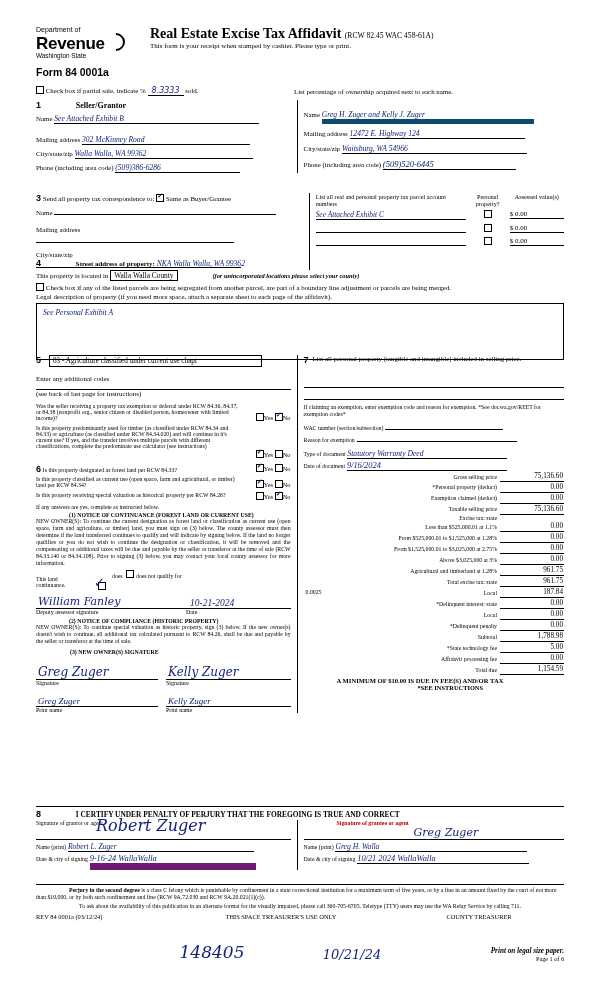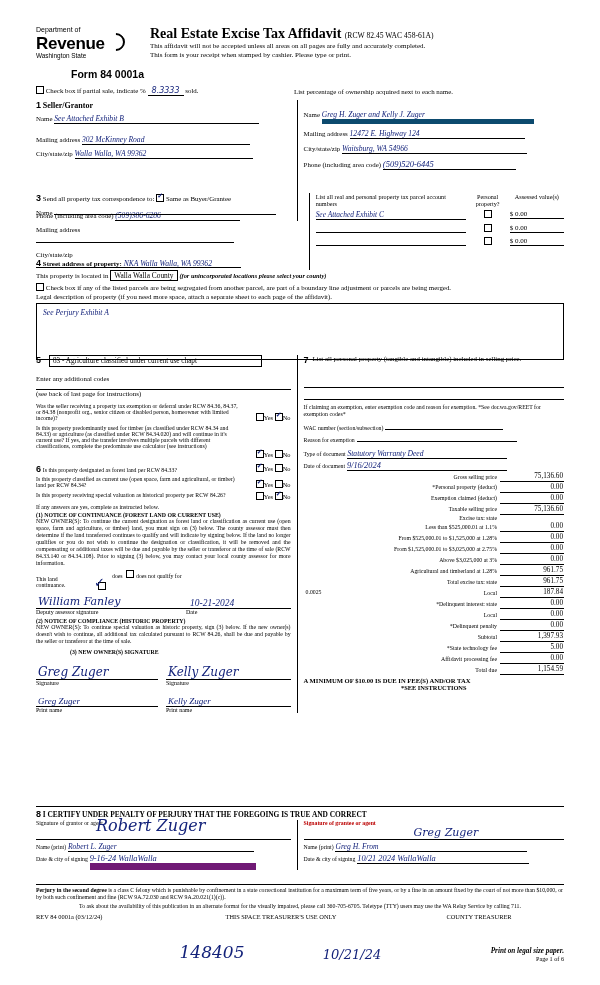--- a/index.html
+++ b/index.html
@@ -9,56 +9,55 @@
     font-family:"Liberation Serif", serif;
     color:#000;
     font-size:7.2px;
     position:relative;
     overflow:hidden;
   }
   .page{position:relative;width:600px;height:985px;padding:0;}
   .hand{font-family:"DejaVu Sans", sans-serif;font-style:italic;color:#13227a;}
   .handblue{color:#13227a;font-family:"Liberation Serif",serif;font-style:italic;}
   .sec-num{font-weight:bold;font-size:9px;font-family:"Liberation Sans",sans-serif;}
-  .bold{font-weight:bold;}
+  .bold{font-weight:bold;margin-left:33px;}
   .xsmall{font-size:5.8px;}
   .cb{display:inline-block;width:6px;height:6px;border:1px solid #000;vertical-align:-1px;background:#fff;position:relative;}
   .cb.checked::after{content:"✓";position:absolute;left:0px;top:-3px;font-size:7px;color:#13227a;font-weight:bold;}
   
   .hdr{position:absolute;left:36px;top:26px;width:528px;}
   .logo-wrap{display:flex;align-items:flex-start;}
   .dor{width:108px;}
   .dor .dep{font-size:7px;font-family:"Liberation Sans",sans-serif;}
   .dor .rev{font-size:17px;font-weight:bold;font-family:"Liberation Sans",sans-serif;letter-spacing:-0.3px;line-height:16px;}
   .dor .wash{font-size:6.4px;font-family:"Liberation Sans",sans-serif;}
   .swoosh{display:inline-block;width:14px;height:14px;border-radius:50%;border:2px solid #000;border-left-color:transparent;border-bottom-color:transparent;transform:rotate(45deg);margin-left:2px;vertical-align:-2px;}
   .title{font-size:14px;font-weight:bold;font-family:"Liberation Serif",serif;}
   .title .rcw{font-size:7.6px;font-weight:normal;}
   .subt{font-size:7px;line-height:9.4px;}
-  .formno{font-size:10.5px;font-weight:bold;font-family:"Liberation Sans",serif;margin-top:7px;text-align:right;}
+  .formno{font-size:10.5px;font-weight:bold;font-family:"Liberation Sans",serif;margin-top:7px;}
   table.money{border-collapse:collapse;width:100%;}
   .boxed{border:1px solid #000;}
   .lbl{font-size:6.9px;}
 </style>
 </head>
 <body>
 
 <div class="page" data-name="affidavit-page">
 
   <div class="hdr" data-name="form-header">
     <div class="logo-wrap">
       <div class="dor" data-name="dor-logo">
         <div class="dep" data-name="department-label">Department of</div>
         <div class="rev"><span data-name="revenue-label">Revenue</span><span class="swoosh" data-name="swoosh-icon"></span></div>
         <div class="wash" data-name="state-label">Washington State</div>
       </div>
       <div style="flex:1;padding-left:6px;">
         <div class="title"><span data-name="page-title">Real Estate Excise Tax Affidavit</span> <span class="rcw" data-name="rcw-reference">(RCW 82.45 WAC 458-61A)</span></div>
         <div class="subt" data-name="header-subtext">
-          <div data-name="subtext-line2">This affidavit will not be accepted unless all areas on all pages are fully and accurately completed.</div>
           <div><span data-name="subtext-line3">This form is your receipt when stamped by cashier. Please type or print.</span></div>
         </div>
       </div>
     </div>
     <div style="display:flex;align-items:flex-end;">
       <div style="width:108px;" class="formno" data-name="form-number">Form 84 0001a</div>
       <div style="flex:1;"></div>
     </div>
   </div>
 
@@ -84,21 +83,21 @@
       <div>
         <span class="lbl" data-name="seller-mailing-label">Mailing address</span>
         <span class="handblue" style="border-bottom:1px solid #000;display:inline-block;width:168px;font-size:7.6px;font-style:italic;" data-name="seller-mailing-value">302 McKinney Road</span>
       </div>
       <div style="margin-top:4px;">
         <span class="lbl" data-name="seller-city-label">City/state/zip</span>
         <span class="handblue" style="border-bottom:1px solid #000;display:inline-block;width:178px;font-size:7.6px;" data-name="seller-city-value">Walla Walla, WA 99362</span>
       </div>
       <div style="margin-top:4px;">
         <span class="lbl" data-name="seller-phone-label">Phone (including area code)</span>
-        <span class="handblue" style="border-bottom:1px solid #000;display:inline-block;width:125px;font-size:7.6px;margin-top:48px;" data-name="seller-phone-value">(509)386-6286</span>
+        <span class="handblue" style="border-bottom:1px solid #000;display:inline-block;width:125px;font-size:7.6px;" data-name="seller-phone-value">(509)386-6286</span>
       </div>
     </div>
 
     <div style="width:264px;padding-left:6px;border-left:1px solid #000;" data-name="section-2-buyer">
       <div style="height:10px;"></div>
       <div>
         <span class="lbl" data-name="buyer-name-label">Name</span>
         <span class="handblue" style="border-bottom:5px solid #0c4a6e;display:inline-block;width:212px;font-size:7.6px;" data-name="buyer-name-value">Greg H. Zuger and Kelly J. Zuger</span>
       </div>
       <div style="margin-top:5px;">
@@ -174,21 +173,21 @@
       <span class="bold" style="font-size:6.4px;font-style:italic;" data-name="located-note">(for unincorporated locations please select your county)</span>
     </div>
     <div style="margin-top:2px;">
       <span class="cb" data-name="segregated-checkbox"></span>
       <span class="lbl" data-name="segregated-note">Check box if any of the listed parcels are being segregated from another parcel, are part of a boundary line adjustment or parcels are being merged.</span>
     </div>
     <div style="margin-top:1px;">
       <span class="lbl" data-name="legal-description-label">Legal description of property (if you need more space, attach a separate sheet to each page of the affidavit).</span>
     </div>
     <div style="border:1px solid #000;height:47px;margin-top:2px;padding:4px 6px;" data-name="legal-description-box">
-      <span class="handblue" style="font-size:7.6px;" data-name="legal-description-value">See Perjury Exhibit A</span>
+      <span class="handblue" style="font-size:7.6px;" data-name="legal-description-value">See Personal Exhibit A</span>
     </div>
   </div>
 
   <div style="position:absolute;left:36px;top:355px;width:528px;display:flex;" data-name="use-and-price-section">
 
     <div style="width:258px;padding-right:6px;" data-name="section-5-6-column">
       <div style="display:flex;align-items:flex-start;">
         <span class="sec-num" data-name="section-5-number">5</span>
         <span class="boxed" style="margin-left:8px;display:inline-block;padding:1px 3px;font-size:7.2px;width:205px;" data-name="land-use-code-select">83 - Agriculture classified under current use chapt</span>
       </div>
@@ -401,21 +400,21 @@
               <td style="border-bottom:1px solid #000;text-align:right;font-size:7.2px;" data-name="row-value-13">0.00</td>
             </tr>
         <tr data-name="table-row">
               <td></td>
               <td class="xsmall" style="text-align:right;padding:1px 3px 0 0;" data-name="row-label-14">*Delinquent penalty</td>
               <td style="border-bottom:1px solid #000;text-align:right;font-size:7.2px;" data-name="row-value-14">0.00</td>
             </tr>
         <tr data-name="table-row">
               <td></td>
               <td class="xsmall" style="text-align:right;padding:1px 3px 0 0;" data-name="row-label-15">Subtotal</td>
-              <td style="border-bottom:1px solid #000;text-align:right;font-size:7.2px;" data-name="row-value-15">1,397.93</td>
+              <td style="border-bottom:1px solid #000;text-align:right;font-size:7.2px;" data-name="row-value-15">1,788.98</td>
             </tr>
         <tr data-name="table-row">
               <td></td>
               <td class="xsmall" style="text-align:right;padding:1px 3px 0 0;" data-name="row-label-16">*State technology fee</td>
               <td style="border-bottom:1px solid #000;text-align:right;font-size:7.2px;" data-name="row-value-16">5.00</td>
             </tr>
         <tr data-name="table-row">
               <td></td>
               <td class="xsmall" style="text-align:right;padding:1px 3px 0 0;" data-name="row-label-17">Affidavit processing fee</td>
               <td style="border-bottom:1px solid #000;text-align:right;font-size:7.2px;" data-name="row-value-17">0.00</td>
@@ -452,21 +451,21 @@
           <span class="handblue" style="border-bottom:7px solid #701a75;display:inline-block;width:166px;font-size:8.4px;" data-name="grantor-date-city-value">9-16-24  WallaWalla</span>
         </div>
       </div>
       <div style="width:264px;padding-left:6px;border-left:1px solid #000;" data-name="grantee-signature-block">
         <div class="xsmall bold" style="color:#b00;" data-name="grantee-sig-label">Signature of grantee or agent</div>
         <div style="border-bottom:1px solid #000;height:13px;position:relative;" data-name="grantee-signature-field">
           <span class="hand" style="position:absolute;bottom:0;left:110px;font-size:11px;font-family:'DejaVu Serif',serif;">Greg Zuger</span>
         </div>
         <div style="margin-top:2px;">
           <span class="xsmall" data-name="grantee-name-print-label">Name (print)</span>
-          <span class="handblue" style="border-bottom:1px solid #000;display:inline-block;width:192px;font-size:7.6px;" data-name="grantee-name-print-value">Greg H. From</span>
+          <span class="handblue" style="border-bottom:1px solid #000;display:inline-block;width:192px;font-size:7.6px;" data-name="grantee-name-print-value">Greg H. Walla</span>
         </div>
         <div style="margin-top:2px;">
           <span class="xsmall" data-name="grantee-date-city-label">Date &amp; city of signing</span>
           <span class="handblue" style="border-bottom:1px solid #000;display:inline-block;width:172px;font-size:8.4px;" data-name="grantee-date-city-value">10/21 2024  WallaWalla</span>
         </div>
       </div>
     </div>
   </div>
 
   <div style="position:absolute;left:36px;top:884px;width:528px;border-top:1px solid #000;padding-top:2px;" data-name="form-footer">

